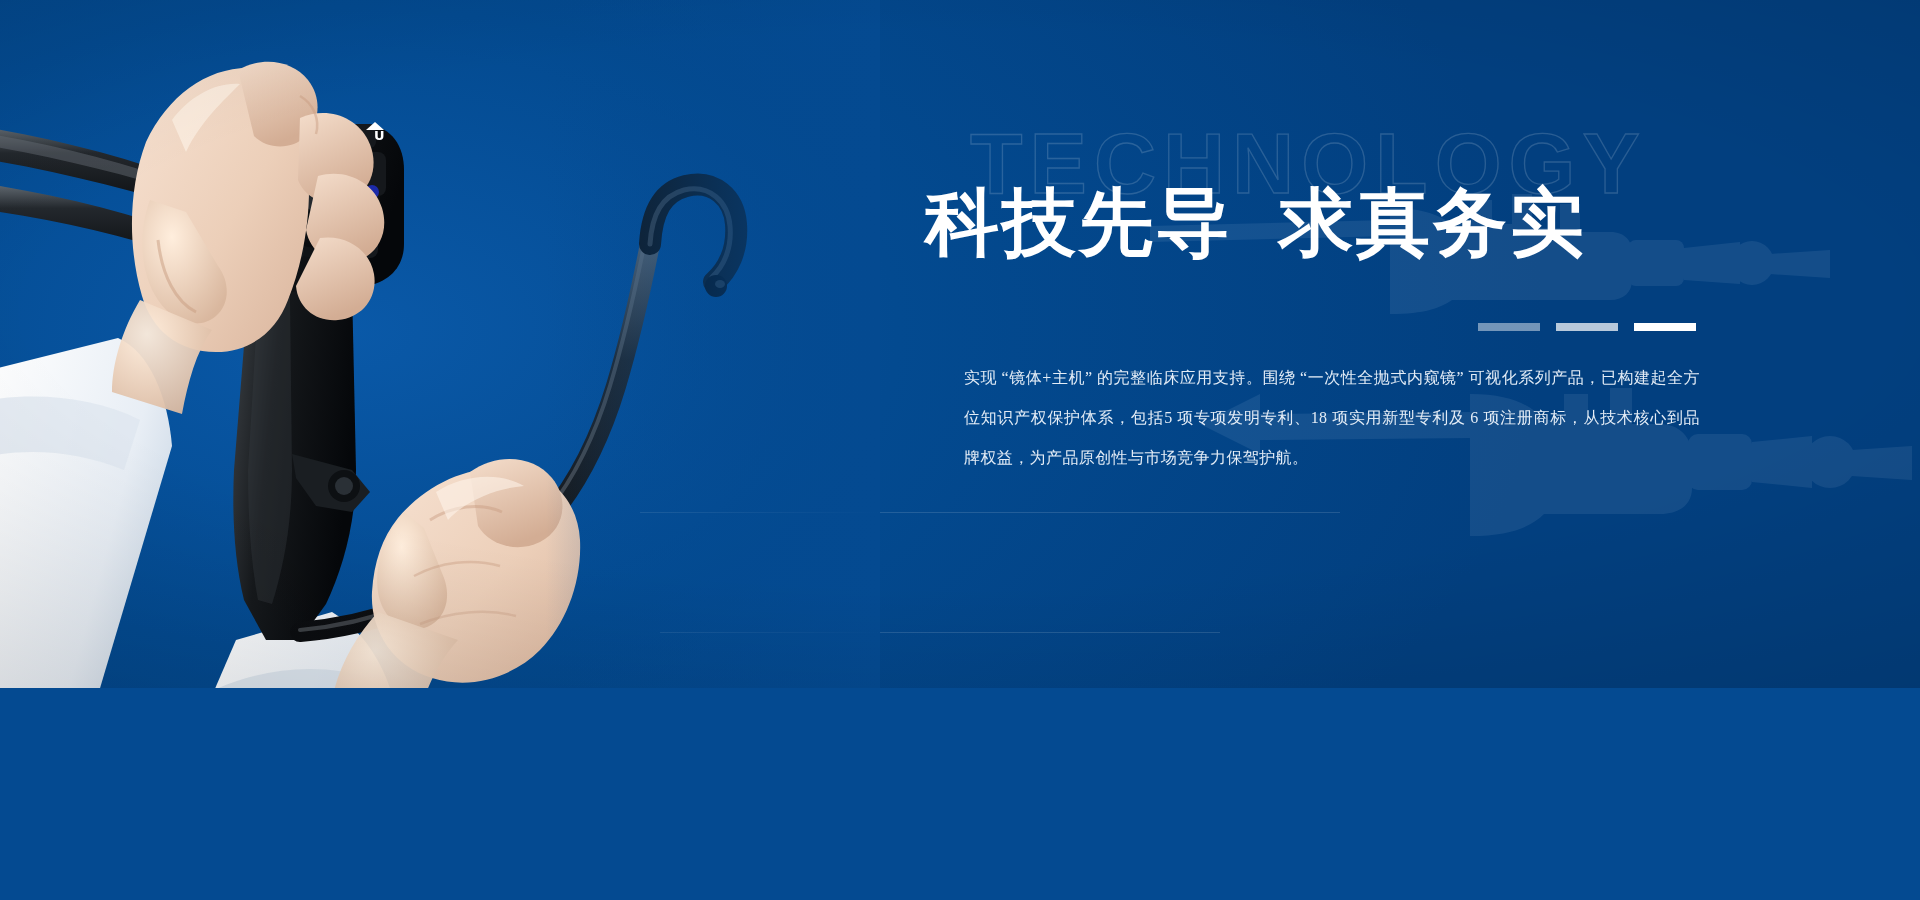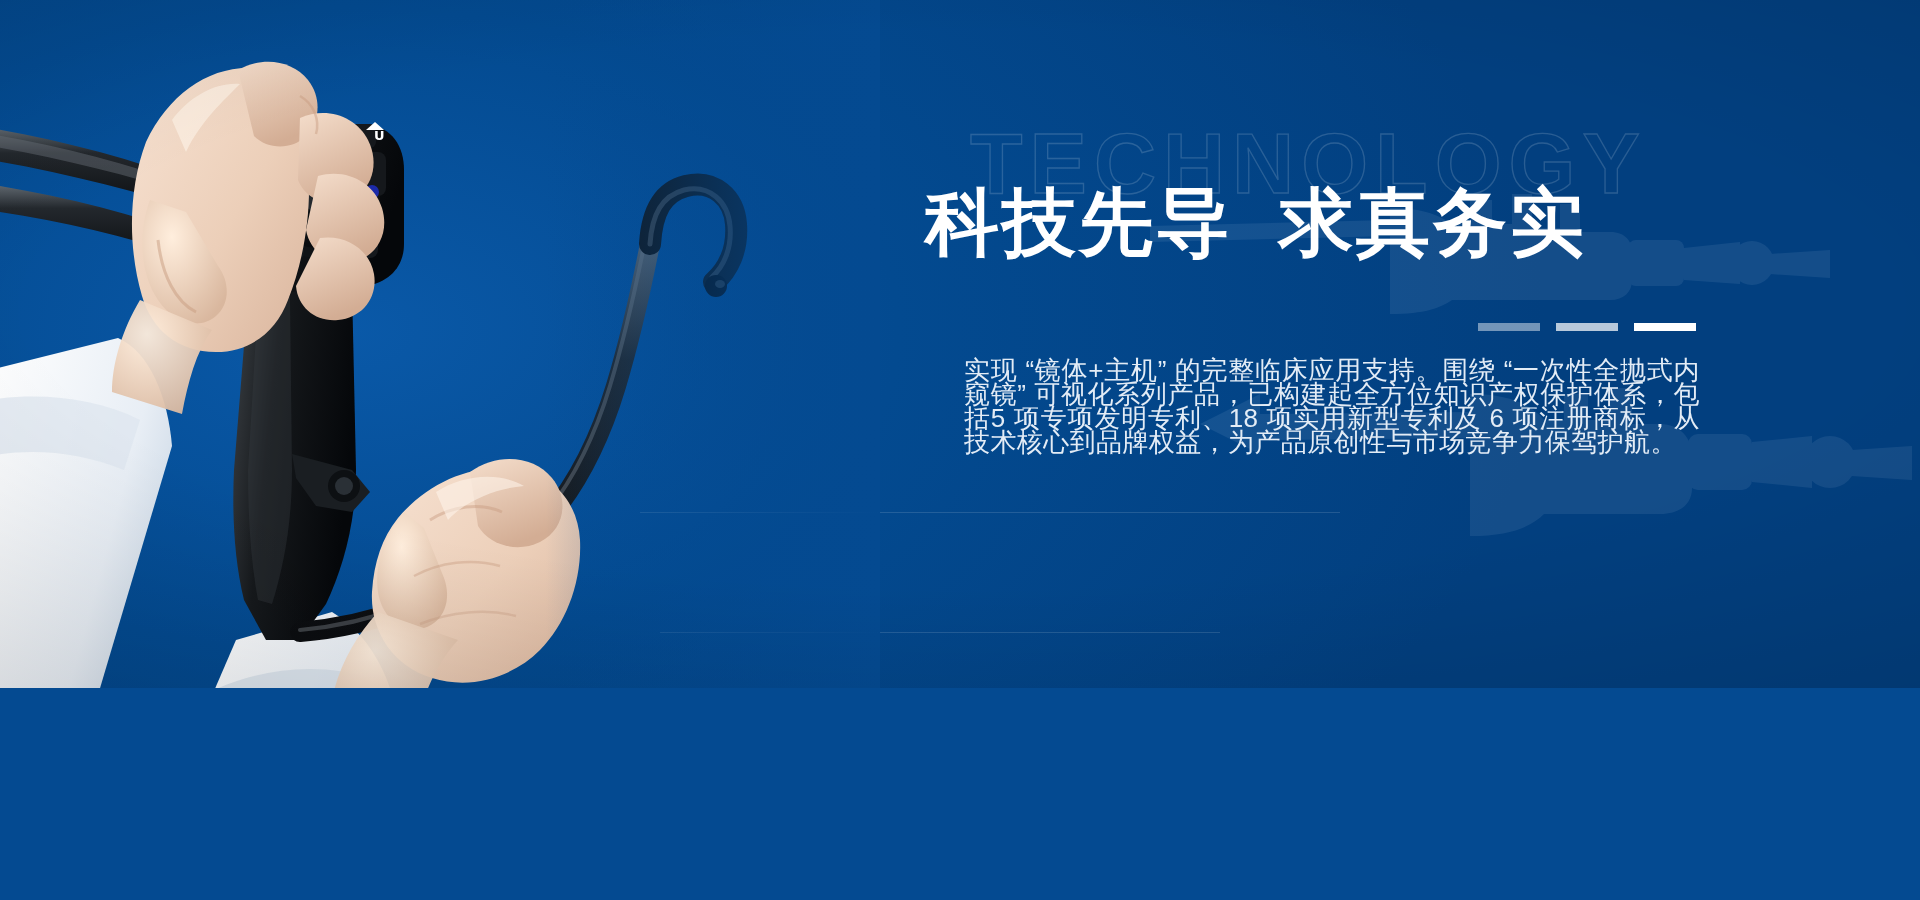--- a/index.html
+++ b/index.html
@@ -48,22 +48,22 @@
   }
   .headline .gap{display:inline-block;width:46px;}
   .dashes{position:absolute;right:4px;top:203px;display:flex;gap:16px;}
   .dash{height:8px;width:62px;}
   .dash.d1{background:rgba(255,255,255,.45);}
   .dash.d2{background:rgba(255,255,255,.72);}
   .dash.d3{background:rgba(255,255,255,1);}
   .para{
     position:absolute;left:-36px;top:238px;width:736px;
     text-align:justify;text-align-last:left;
-    font-family:Liberation Sans, sans-serif;
-    font-size:26px;line-height:24px;color:#e3ecf6;
+    font-family:Liberation Serif, serif;
+    font-size:16px;line-height:40px;color:#e3ecf6;
     letter-spacing:.4px;
   }
   .para p{margin:0;}
 </style>
 </head>
 <body>
 
 <div id="stage">
 
   <div class="bg-base"></div>

